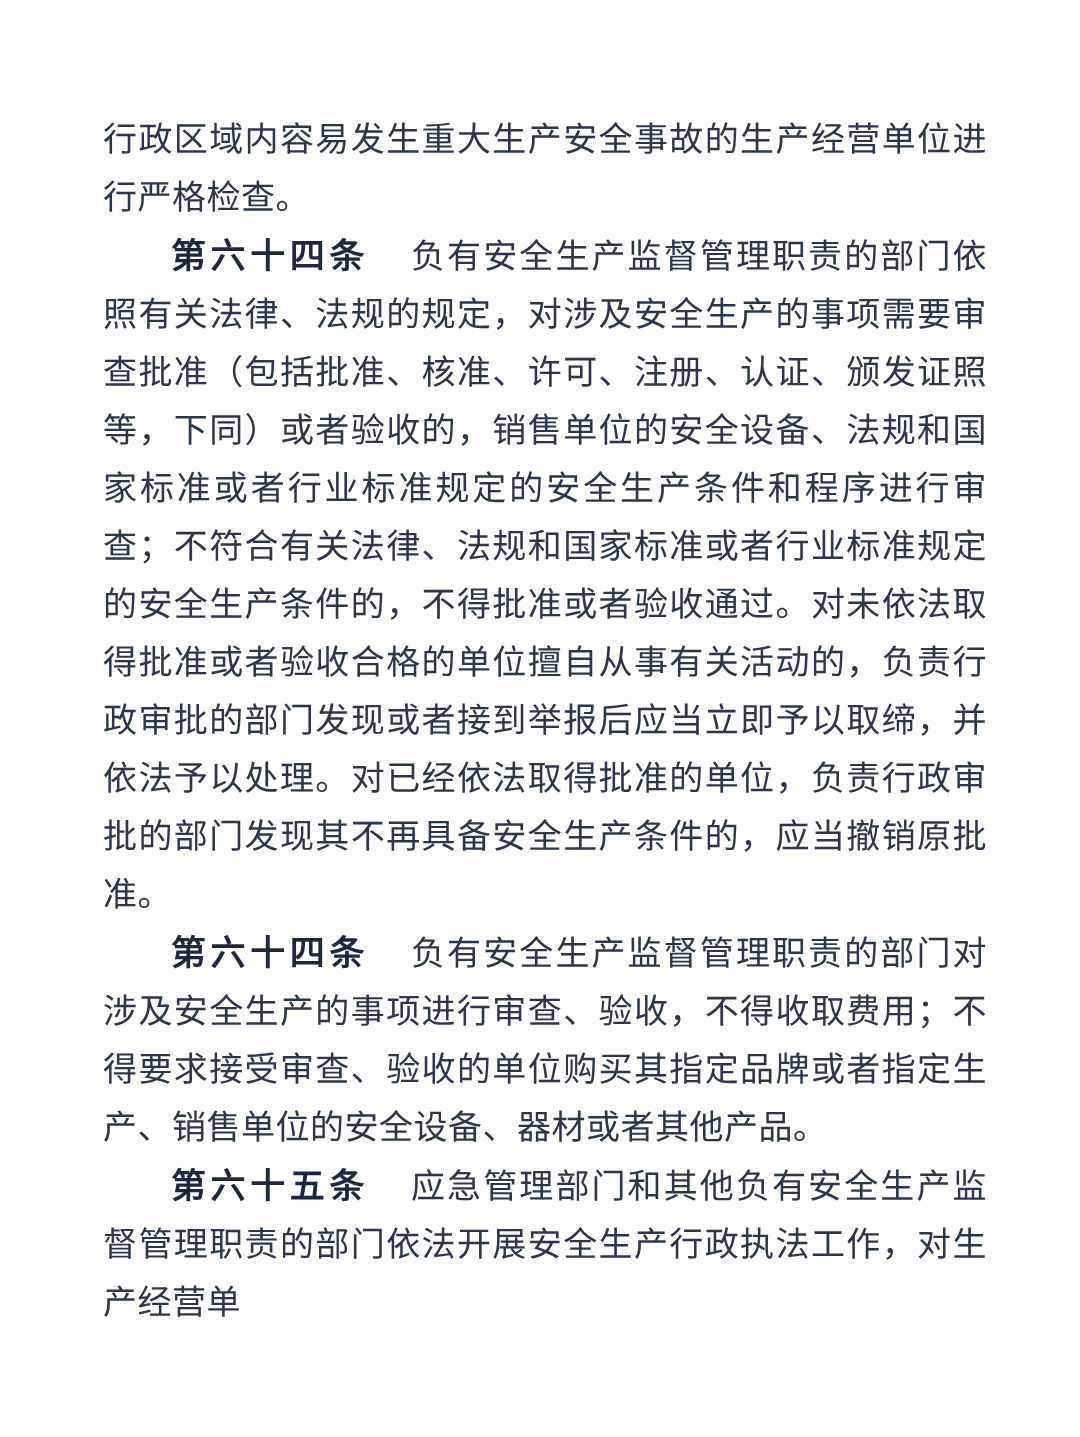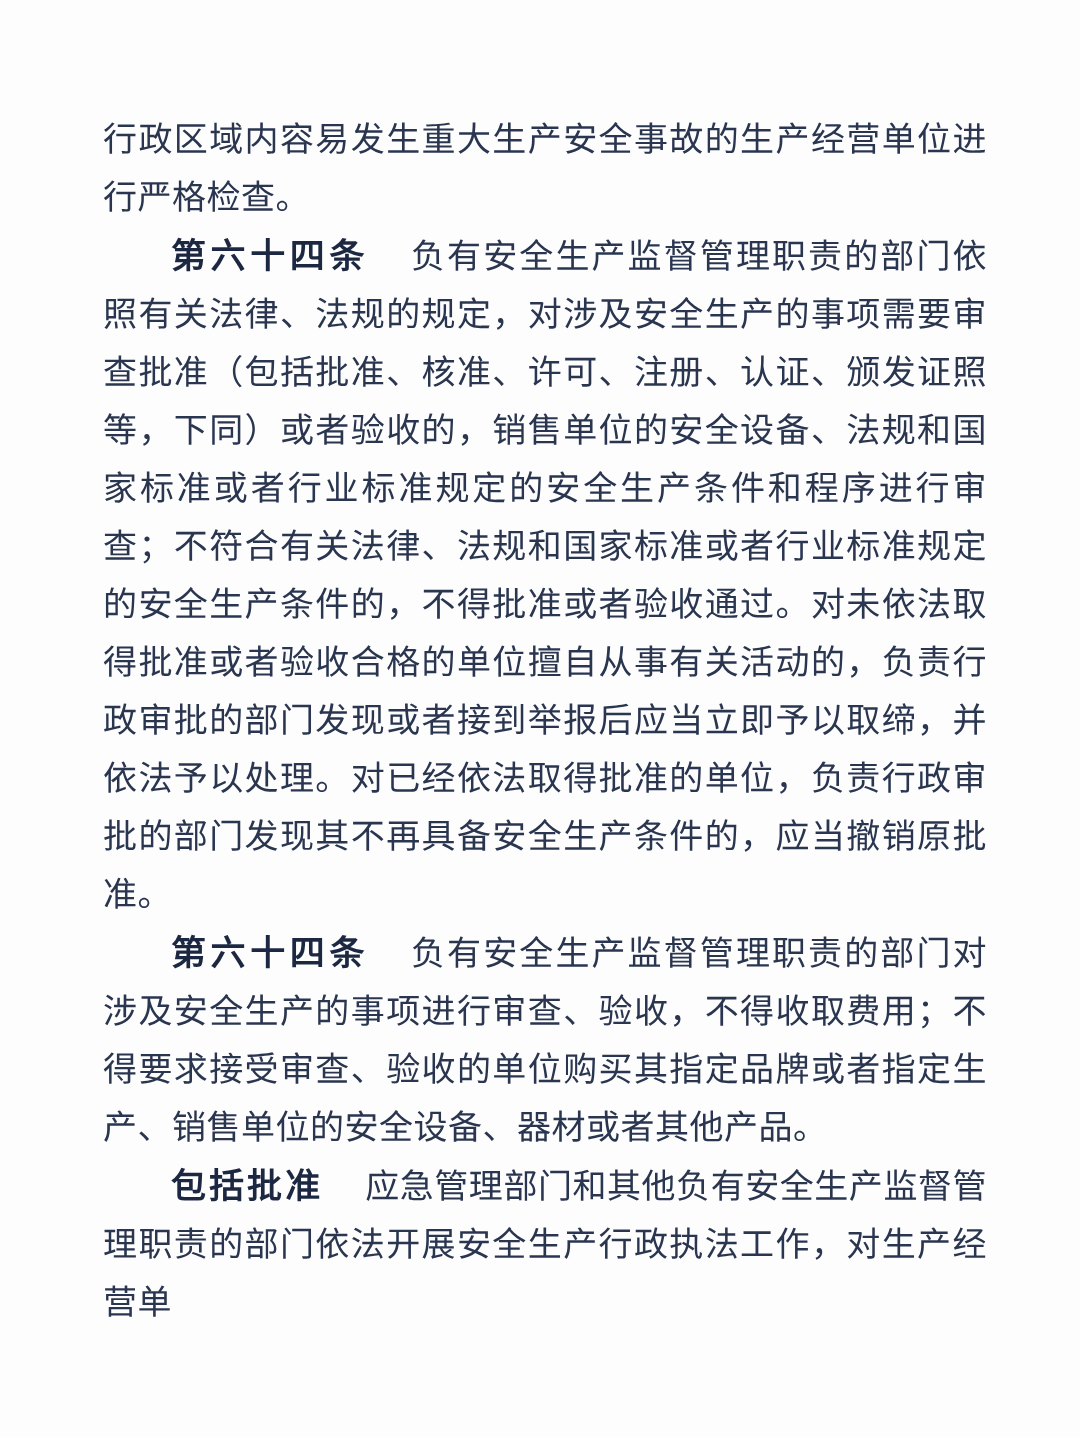--- a/index.html
+++ b/index.html
@@ -46,15 +46,15 @@
 
 <div class="page">
 
   <p class="para"><span>行政区域内容易发生重大生产安全事故的生产经营单位进行严格检查。</span></p>
 
 
   <p class="para indent"><span class="art-num">第六十四条</span><span>负有安全生产监督管理职责的部门依照有关法律、法规的规定，对涉及安全生产的事项需要审查批准（包括批准、核准、许可、注册、认证、颁发证照等，下同）或者验收的，销售单位的安全设备、法规和国家标准或者行业标准规定的安全生产条件和程序进行审查；不符合有关法律、法规和国家标准或者行业标准规定的安全生产条件的，不得批准或者验收通过。对未依法取得批准或者验收合格的单位擅自从事有关活动的，负责行政审批的部门发现或者接到举报后应当立即予以取缔，并依法予以处理。对已经依法取得批准的单位，负责行政审批的部门发现其不再具备安全生产条件的，应当撤销原批准。</span></p>
 
   <p class="para indent"><span class="art-num">第六十四条</span><span>负有安全生产监督管理职责的部门对涉及安全生产的事项进行审查、验收，不得收取费用；不得要求接受审查、验收的单位购买其指定品牌或者指定生产、销售单位的安全设备、器材或者其他产品。</span></p>
 
-  <p class="para indent"><span class="art-num">包括批准</span><span>应急管理部门和其他负有安全生产监督管理职责的部门依法开展安全生产行政执法工作，对生产经营单</span></p>
+  <p class="para indent"><span class="art-num">第六十五条</span><span>应急管理部门和其他负有安全生产监督管理职责的部门依法开展安全生产行政执法工作，对生产经营单</span></p>
 
 </div>
 
 </body></html>

